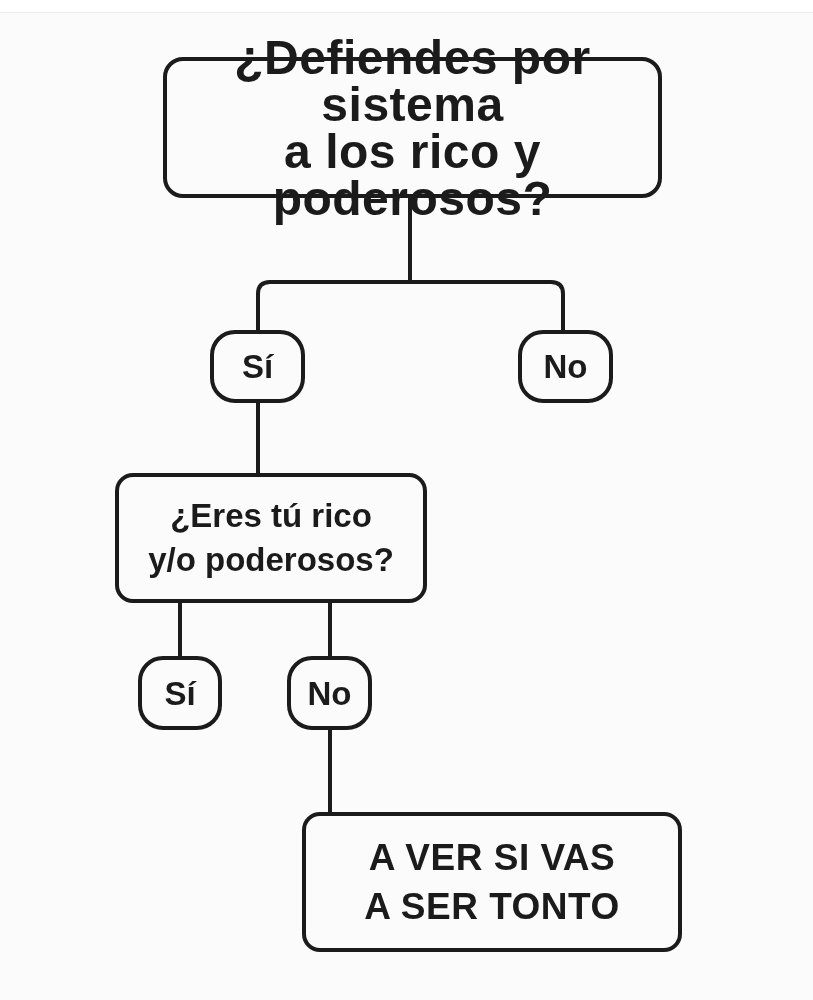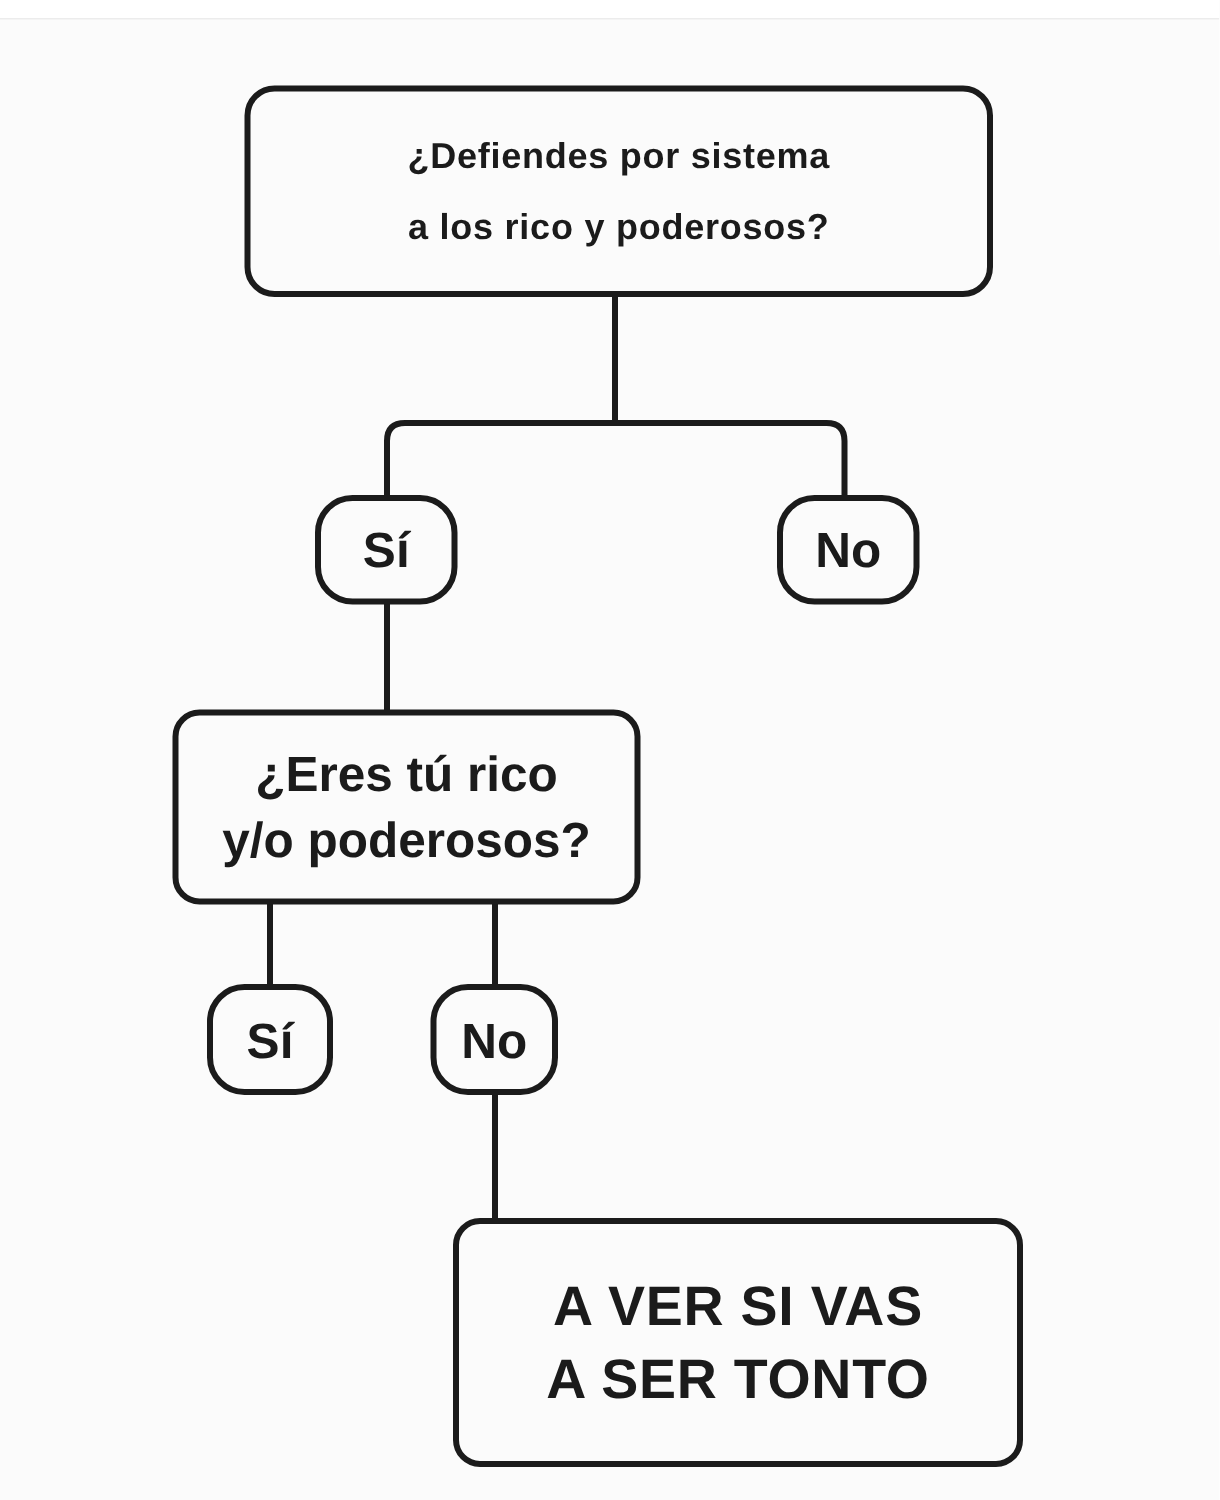--- a/index.html
+++ b/index.html
@@ -39,21 +39,21 @@
     align-items: center;
     justify-content: center;
     text-align: center;
     font-weight: 700;
   }
   .node span { display: block; }
   .q1 {
     left: 163px; top: 57px;
     width: 499px; height: 141px;
     border-radius: 20px;
-    font-size: 24px;
+    font-size: 48px;
     line-height: 47px;
     letter-spacing: 0.5px;
   }
   .small {
     width: 95px; height: 73px;
     border-radius: 25px;
     font-size: 33px;
     line-height: 33px;
   }
   .si1 { left: 210px; top: 330px; }
@@ -62,21 +62,21 @@
     left: 115px; top: 473px;
     width: 312px; height: 130px;
     border-radius: 18px;
     font-size: 33px;
     line-height: 44px;
   }
   .si2 { left: 138px; top: 656px; width: 84px; height: 74px; }
   .no2 { left: 287px; top: 656px; width: 85px; height: 74px; }
   .result {
     left: 302px; top: 812px;
-    width: 380px; height: 166px;
+    width: 380px; height: 140px;
     border-radius: 18px;
     font-size: 37px;
     line-height: 49px;
     letter-spacing: 0.5px;
   }
 </style>
 </head>
 <body>
 
 <div class="canvas">

